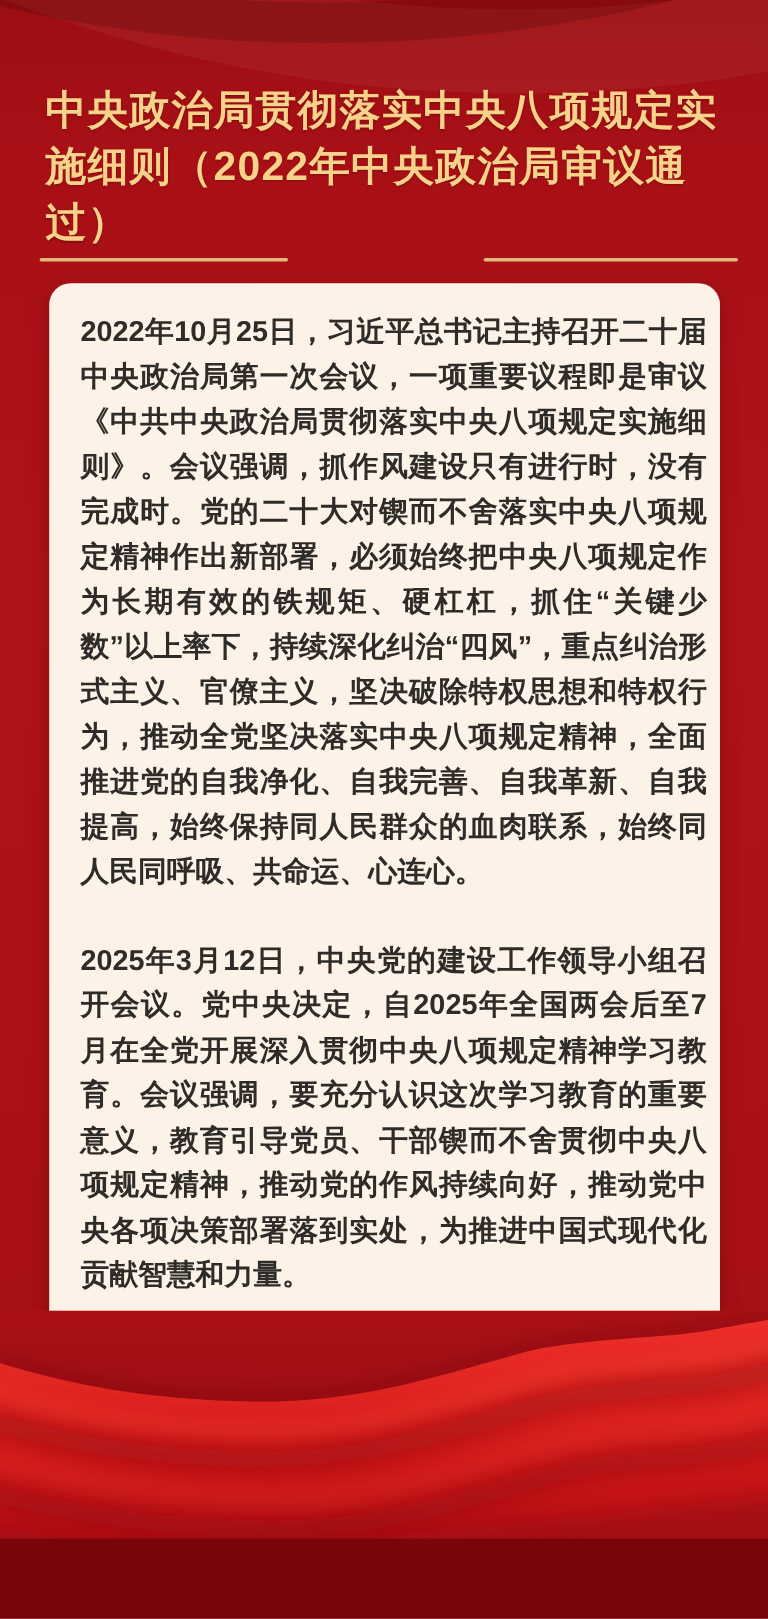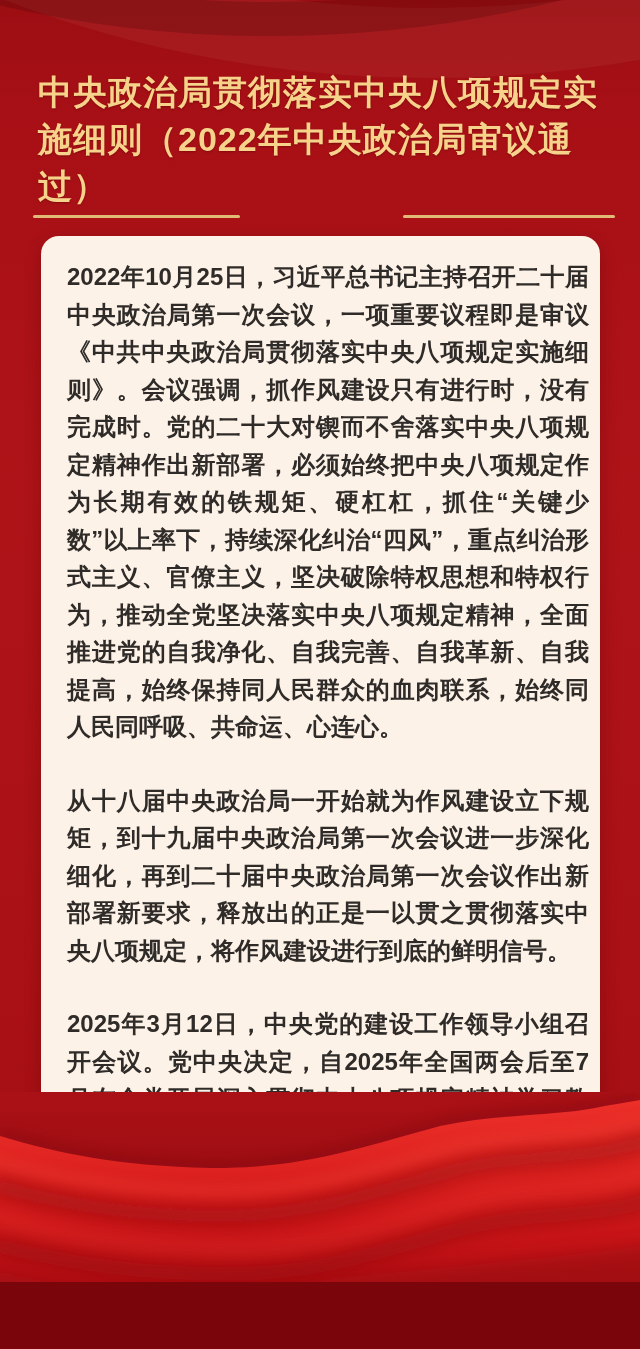--- a/index.html
+++ b/index.html
@@ -101,21 +101,20 @@
 
   <h1 class="title">中央政治局贯彻落实中央八项规定实施细则（2022年中央政治局审议通过）</h1>
 
   <div class="dividers">
     <span class="gold-line gold-line-left"></span>
     <span class="gold-line gold-line-right"></span>
   </div>
 
   <div class="card">
     <p>2022年10月25日，习近平总书记主持召开二十届中央政治局第一次会议，一项重要议程即是审议《中共中央政治局贯彻落实中央八项规定实施细则》。会议强调，抓作风建设只有进行时，没有完成时。党的二十大对锲而不舍落实中央八项规定精神作出新部署，必须始终把中央八项规定作为长期有效的铁规矩、硬杠杠，抓住“关键少数”以上率下，持续深化纠治“四风”，重点纠治形式主义、官僚主义，坚决破除特权思想和特权行为，推动全党坚决落实中央八项规定精神，全面推进党的自我净化、自我完善、自我革新、自我提高，始终保持同人民群众的血肉联系，始终同人民同呼吸、共命运、心连心。</p>
-    <p>从十八届中央政治局一开始就为作风建设立下规矩，到十九届中央政治局第一次会议进一步深化细化，再到二十届中央政治局第一次会议作出新部署新要求，释放出的正是一以贯之贯彻落实中央八项规定，将作风建设进行到底的鲜明信号。</p>
     <p>2025年3月12日，中央党的建设工作领导小组召开会议。党中央决定，自2025年全国两会后至7月在全党开展深入贯彻中央八项规定精神学习教育。会议强调，要充分认识这次学习教育的重要意义，教育引导党员、干部锲而不舍贯彻中央八项规定精神，推动党的作风持续向好，推动党中央各项决策部署落到实处，为推进中国式现代化贡献智慧和力量。</p>
   </div>
 
   <svg class="silk-wave" viewBox="0 0 640 190" preserveAspectRatio="none" aria-hidden="true">
     <defs>
       <linearGradient id="bgFade" x1="0" y1="0" x2="0" y2="1">
         <stop offset="0%" style="stop-color:var(--background-red,#aa1116)"></stop>
         <stop offset="100%" stop-color="#8f0a0f"></stop>
       </linearGradient>
       <linearGradient id="silkGrad" x1="0" y1="0" x2="0" y2="1">

